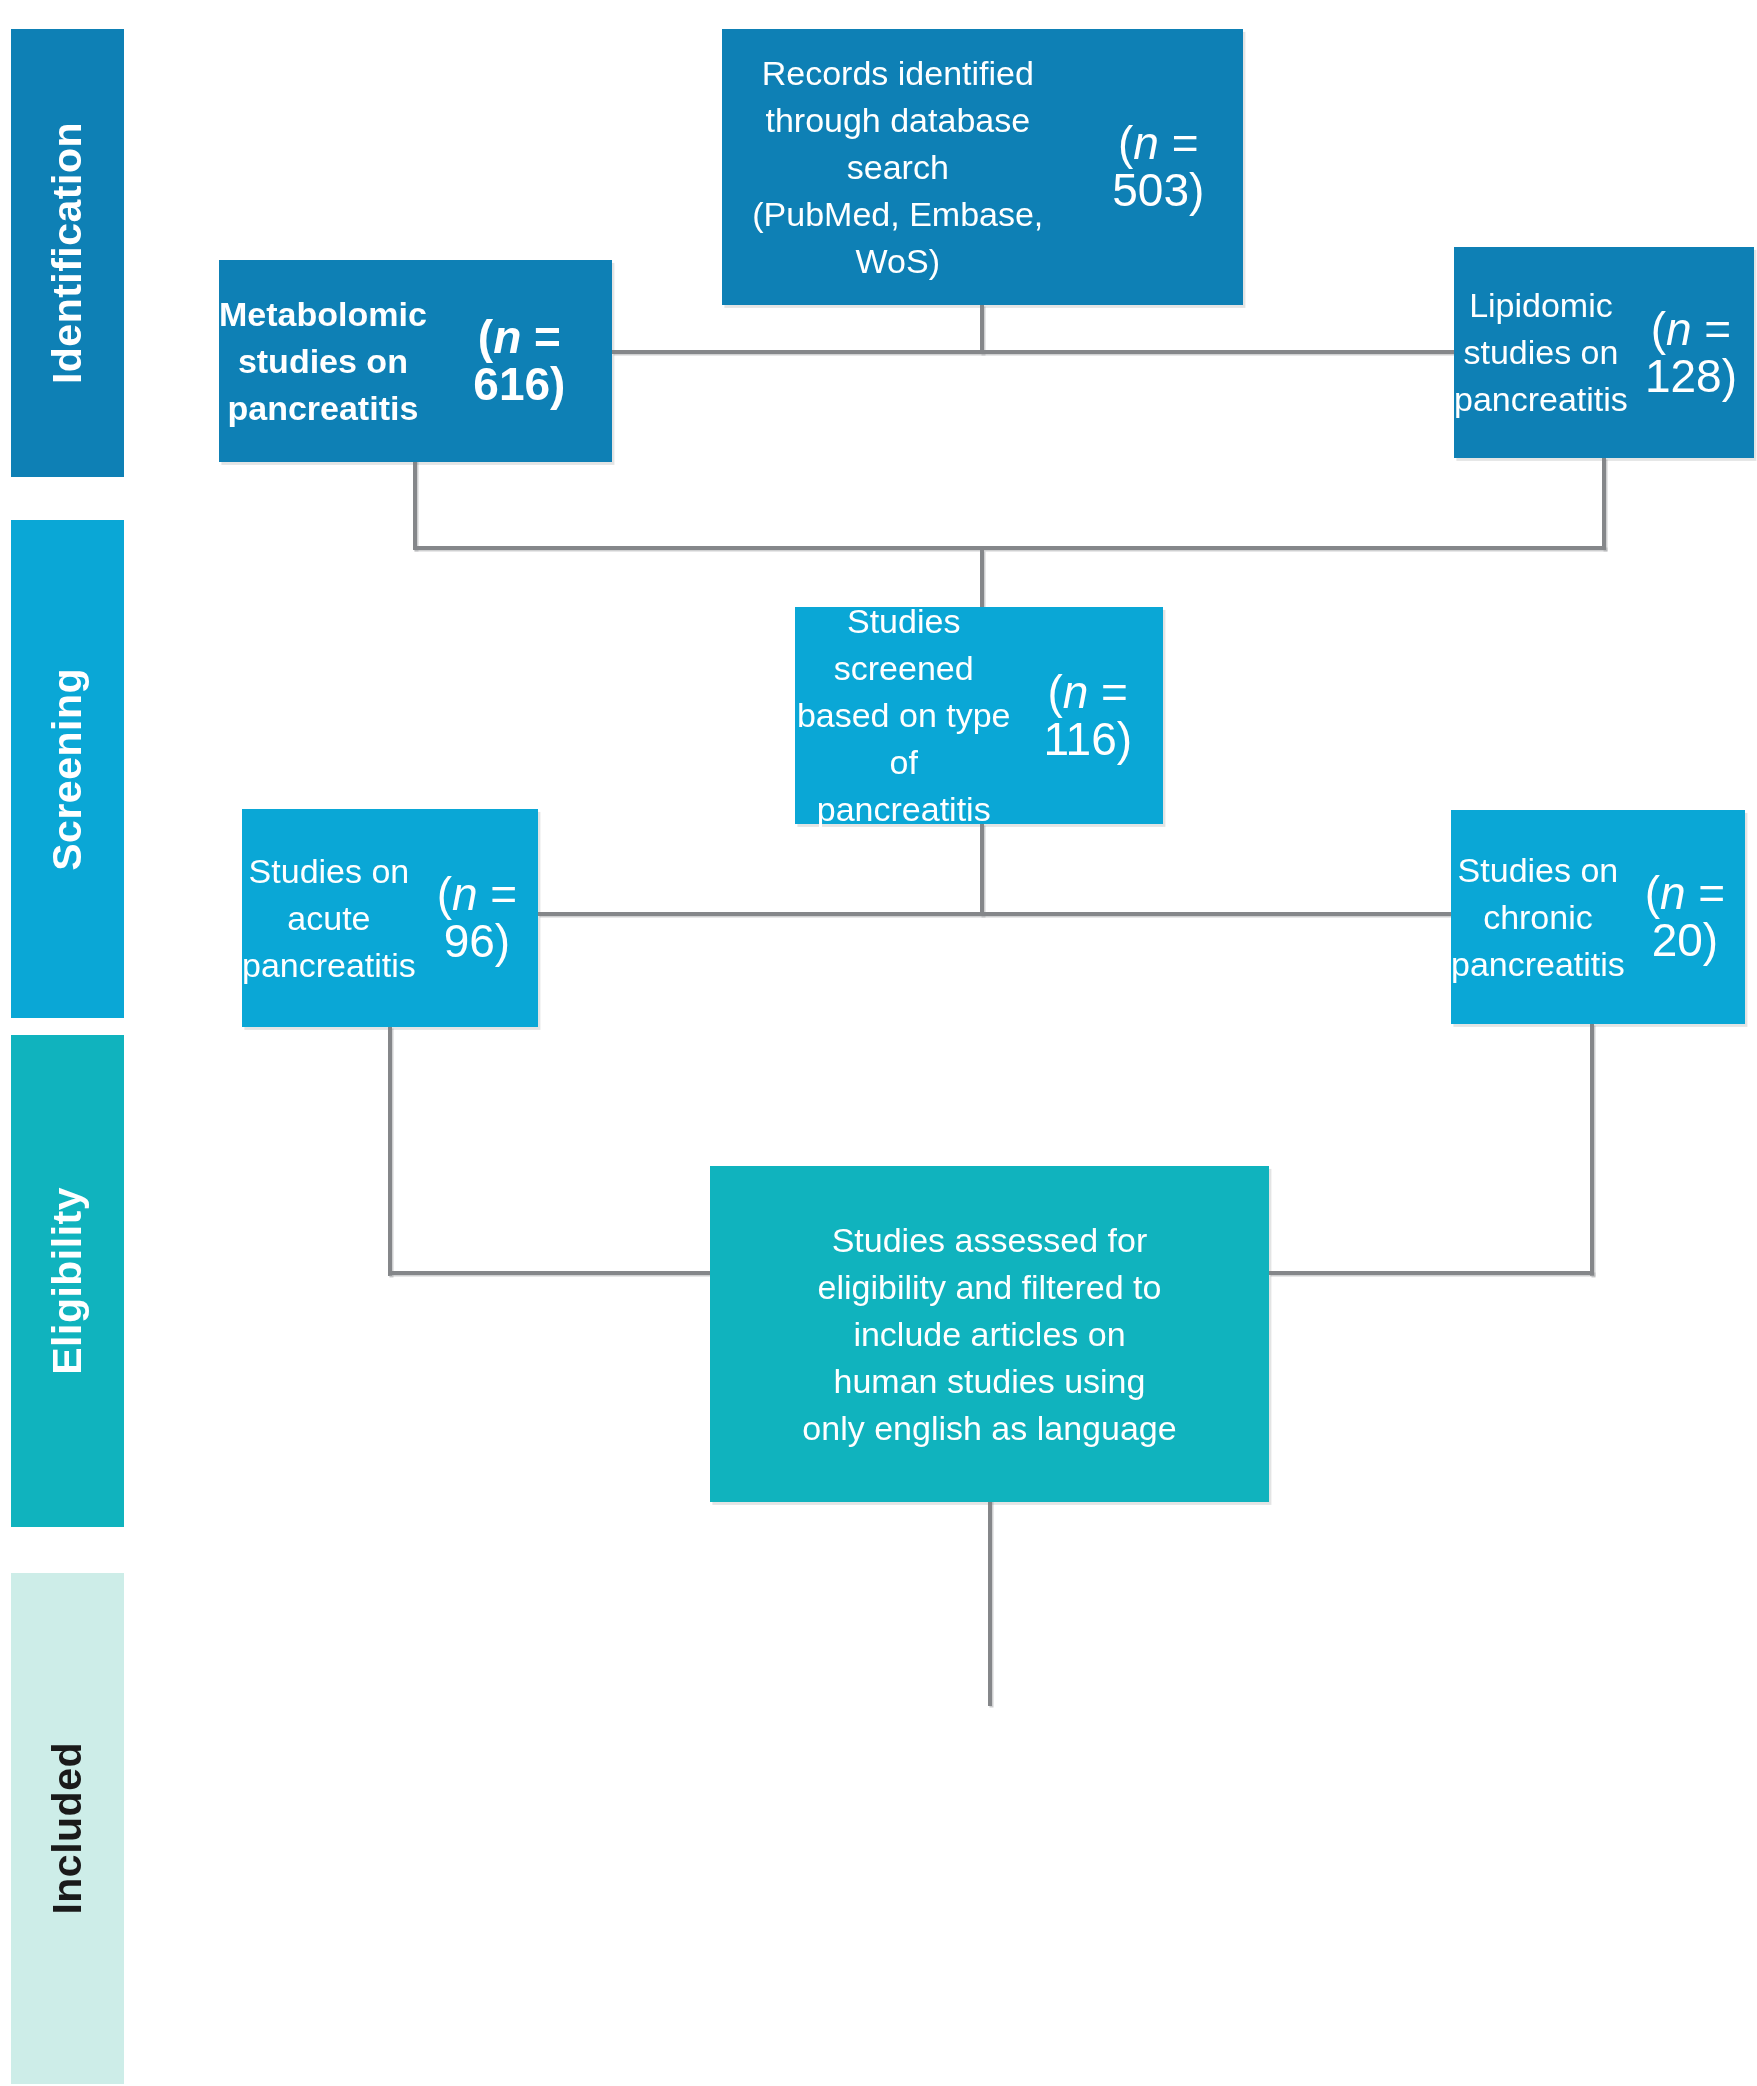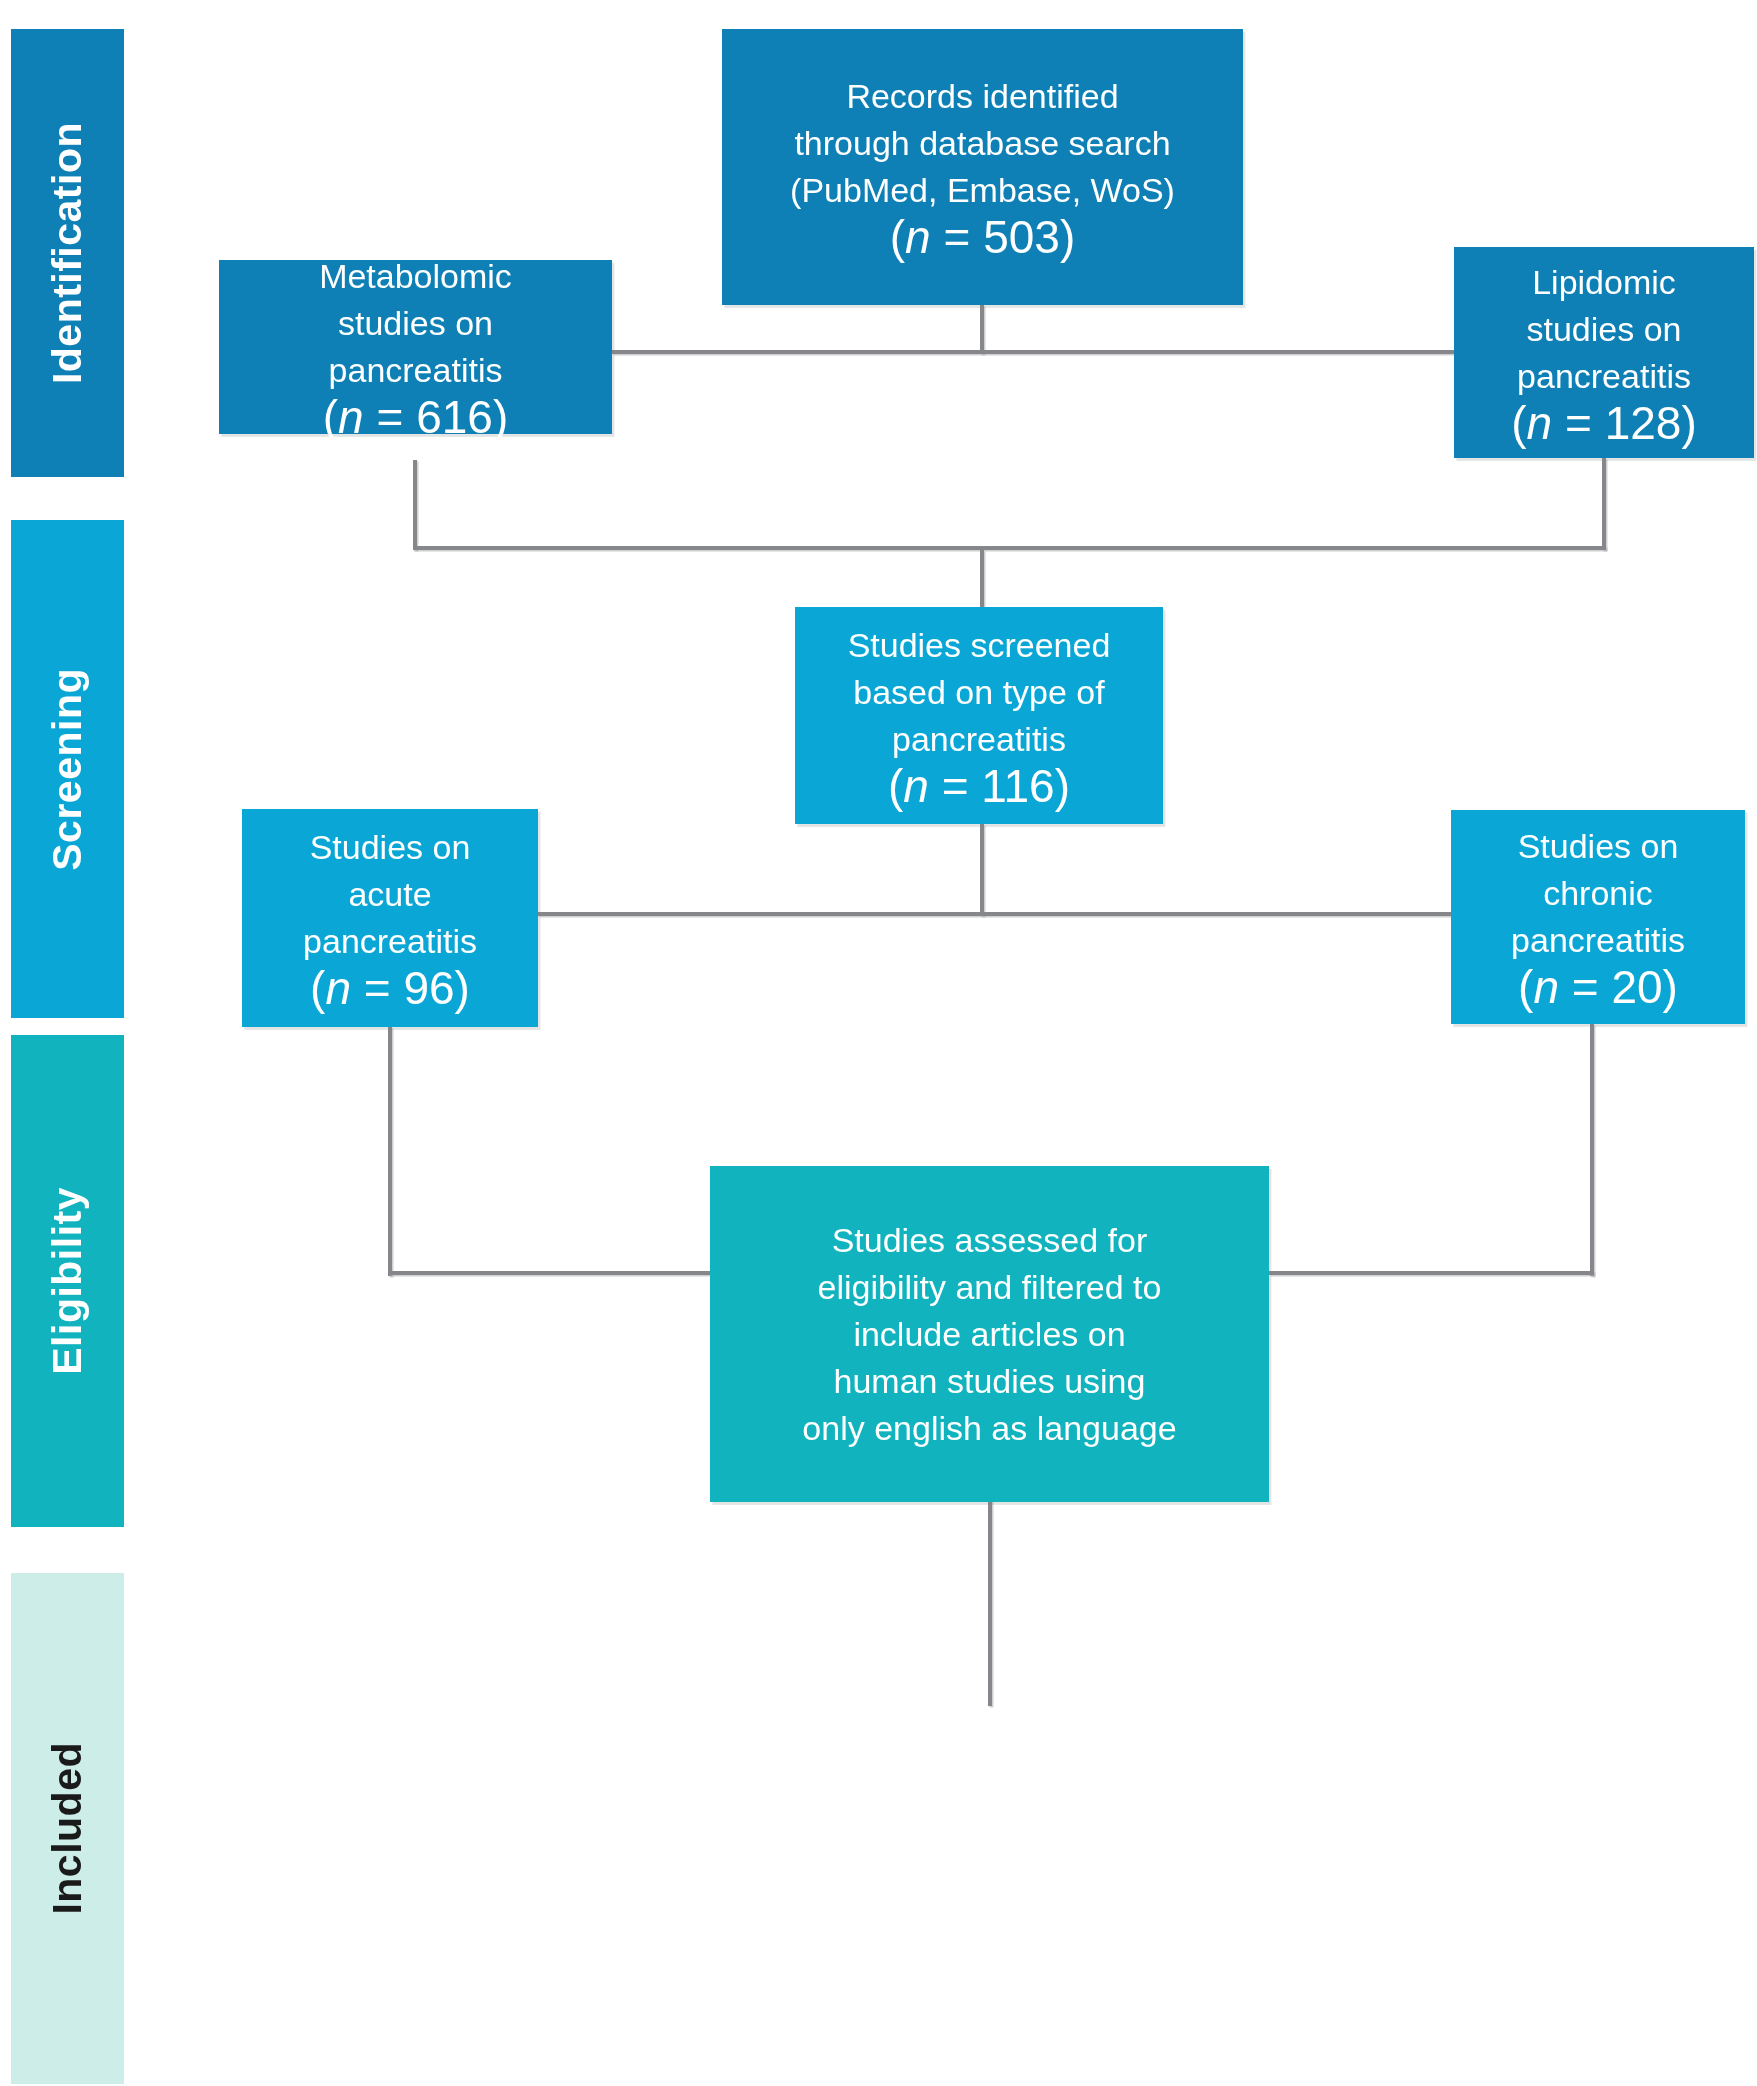--- a/index.html
+++ b/index.html
@@ -42,21 +42,21 @@
     position: absolute;
     background: #85878A;
     box-shadow: 1.5px 1.5px 0 rgba(167,169,172,0.55);
     z-index: 1;
   }
 
   
   .node {
     position: absolute;
     display: flex;
-    flex-direction: column;
+    flex-direction: row;
     align-items: center;
     justify-content: center;
     text-align: center;
     z-index: 2;
     box-shadow: 2.4px 2.9px 0 rgba(128,130,133,0.22);
   }
   .node.dark  { background: #0E80B5; }
   .node.cyan  { background: #0AA7D6; }
   .node.teal  { background: #10B3BE; }
   .node.mint  { background: #CDEDE8; }
@@ -108,21 +108,21 @@
   <div class="line" style="left:1269px; top:1271px; width:325px;  height:4.4px;"></div>
   <div class="line" style="left:988px; top:1442px; width:4.4px;    height:264px;"></div>
 
   <div class="node dark" style="left:722px; top:29px; width:521px; height:276px;">
     <div class="node-text">Records identified
 through database search
 (PubMed, Embase, WoS)</div>
     <div class="node-count"><span>(</span><i>n</i><span> = 503)</span></div>
   </div>
 
-  <div class="node dark" style="left:219px; top:260px; width:393px; height:174px;">
+  <div class="node dark" style="left:219px; top:260px; width:393px; height:202px;font-weight:bold;">
     <div class="node-text">Metabolomic
 studies on
 pancreatitis</div>
     <div class="node-count"><span>(</span><i>n</i><span> = 616)</span></div>
   </div>
 
   <div class="node dark" style="left:1454px; top:247px; width:300px; height:211px;">
     <div class="node-text">Lipidomic
 studies on
 pancreatitis</div>

